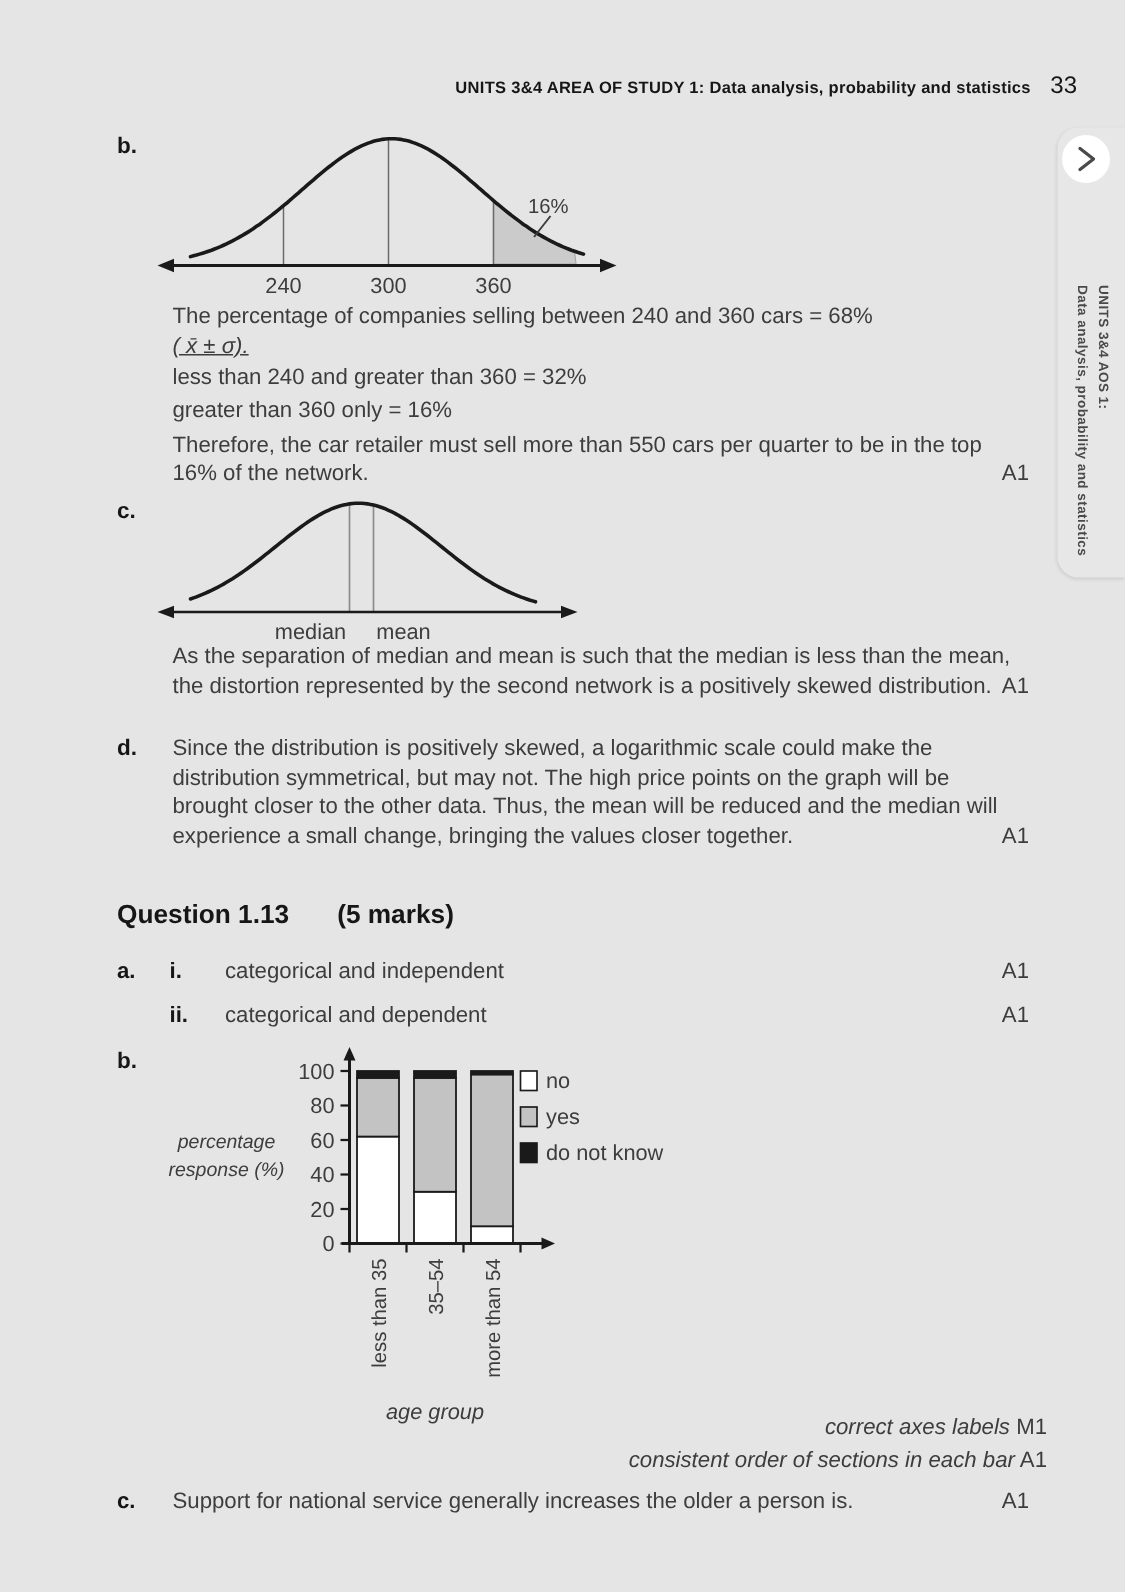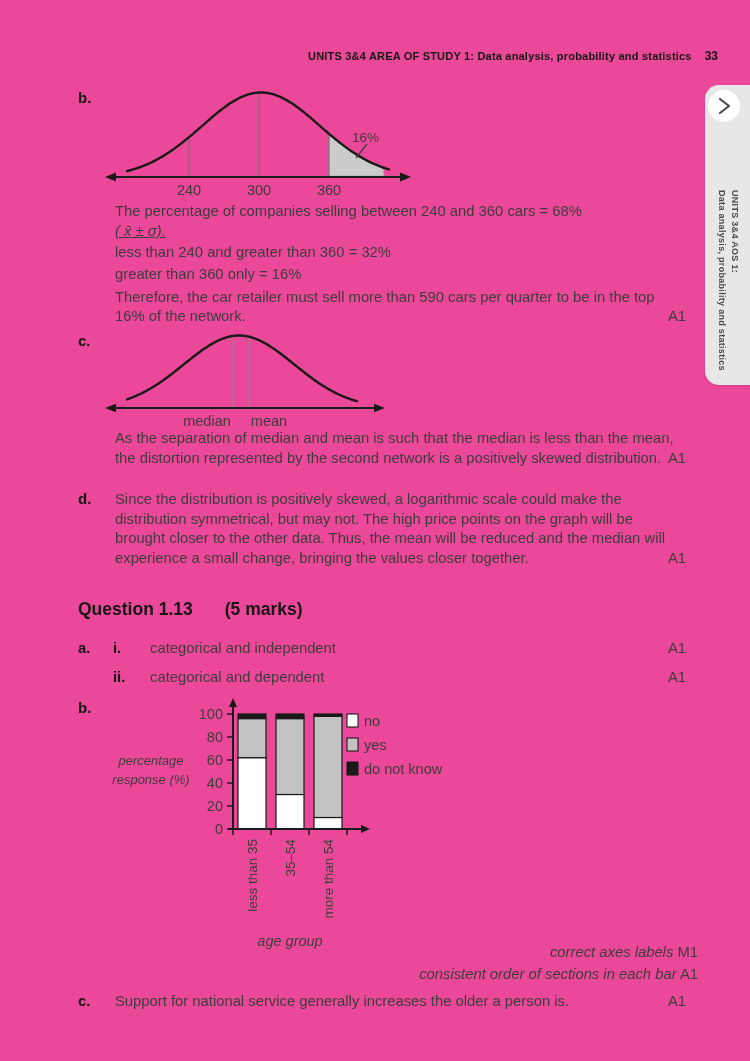--- a/index.html
+++ b/index.html
@@ -1,22 +1,22 @@
 <!DOCTYPE html>
 <html><head>
 <meta charset="utf-8">
 <style>
   html,body{margin:0;padding:0;}
   body{background:#fff;}
-  .page{position:relative;width:750px;height:1061px;background:#ec4899;overflow:hidden;
+  .page{position:relative;width:750px;height:1061px;background:#e5e5e5;overflow:hidden;
         font-family:"Liberation Sans",sans-serif;color:#3d3d3d;}
   
   .hdr{position:absolute;top:49px;right:32px;display:flex;align-items:baseline;gap:13px;}
   .hdr-title{font-size:11px;font-weight:bold;color:#161616;letter-spacing:.2px;}
-  .hdr-page{font-size:12px;font-weight:bold;color:#161616;}
+  .hdr-page{font-size:16px;font-weight:normal;color:#161616;}
   
   .side-tab{position:absolute;top:85px;right:0;width:45px;height:300px;background:#e7e7e7;
             border-radius:14px 0 0 14px;box-shadow:0 1px 3px rgba(0,0,0,.12);}
   .tab-circle{position:absolute;top:5px;left:3px;width:32px;height:32px;border-radius:50%;
               background:#fff;display:flex;align-items:center;justify-content:center;}
   .tab-text{position:absolute;bottom:14px;left:50%;transform:translateX(-50%);
             writing-mode:vertical-rl;font-size:9px;font-weight:bold;color:#4a4a4a;
             line-height:1.55;letter-spacing:.3px;white-space:nowrap;}
   
   .sec-label{position:absolute;font-size:15px;font-weight:bold;color:#161616;}
@@ -82,21 +82,21 @@
     <text class="fig-tick" x="159" y="111" text-anchor="middle">300</text>
     <text class="fig-tick" x="229" y="111" text-anchor="middle">360</text>
     <text class="fig-anno" x="252" y="58">16%</text>
   </svg>
 
   <div class="par-block" style="top:202px;">
     <div class="txt">The percentage of companies selling between 240 and 360 cars = 68%</div>
     <div class="txt" style="font-style:italic;text-decoration:underline;">( x̄  ±  σ).</div>
     <div class="txt" style="margin-top:2px;">less than 240 and greater than 360 = 32%</div>
     <div class="txt" style="margin-top:2.5px;">greater than 360 only = 16%</div>
-    <div class="txt" style="margin-top:3px;position:relative;">Therefore, the car retailer must sell more than 590 cars per quarter to be in the top 16% of the network.</div>
+    <div class="txt" style="margin-top:3px;position:relative;">Therefore, the car retailer must sell more than 550 cars per quarter to be in the top 16% of the network.</div>
     <span class="mk">A1</span>
   </div>
 
   <div class="sec-label" style="left:78px;top:332px;">c.</div>
 
   <svg id="fig2" width="290" height="102" style="position:absolute;left:100px;top:330px;">
     <g id="fig2-dyn">
         <line x1="133" y1="77.5" x2="133" y2="5.9" stroke="#8a8a8a" stroke-width="1.1"></line>
         <line x1="149" y1="77.5" x2="149" y2="6.7" stroke="#8a8a8a" stroke-width="1.1"></line>
         <polyline points="27,69.3 29,68.6 31,67.9 33,67.1 35,66.3 37,65.4 39,64.5 41,63.6 43,62.6 45,61.6 47,60.5 49,59.4 51,58.2 53,57.0 55,55.8 57,54.5 59,53.2 61,51.8 63,50.4 65,49.0 67,47.5 69,46.0 71,44.5 73,43.0 75,41.4 77,39.8 79,38.2 81,36.6 83,35.0 85,33.4 87,31.8 89,30.2 91,28.6 93,27.0 95,25.5 97,24.0 99,22.5 101,21.0 103,19.6 105,18.2 107,16.9 109,15.6 111,14.4 113,13.2 115,12.1 117,11.1 119,10.2 121,9.3 123,8.5 125,7.8 127,7.2 129,6.7 131,6.3 133,5.9 135,5.7 137,5.5 139,5.5 141,5.5 143,5.7 145,5.9 147,6.3 149,6.7 151,7.2 153,7.8 155,8.5 157,9.3 159,10.2 161,11.1 163,12.1 165,13.2 167,14.4 169,15.6 171,16.9 173,18.2 175,19.6 177,21.0 179,22.5 181,24.0 183,25.5 185,27.0 187,28.6 189,30.2 191,31.8 193,33.4 195,35.0 197,36.6 199,38.2 201,39.8 203,41.4 205,43.0 207,44.5 209,46.0 211,47.5 213,49.0 215,50.4 217,51.8 219,53.2 221,54.5 223,55.8 225,57.0 227,58.2 229,59.4 231,60.5 233,61.6 235,62.6 237,63.6 239,64.5 241,65.4 243,66.3 245,67.1 247,67.9 249,68.6 251,69.3 253,70.0 255,70.6 257,71.2" fill="none" stroke="#1a1a1a" stroke-width="2.4" stroke-linecap="round"></polyline>

